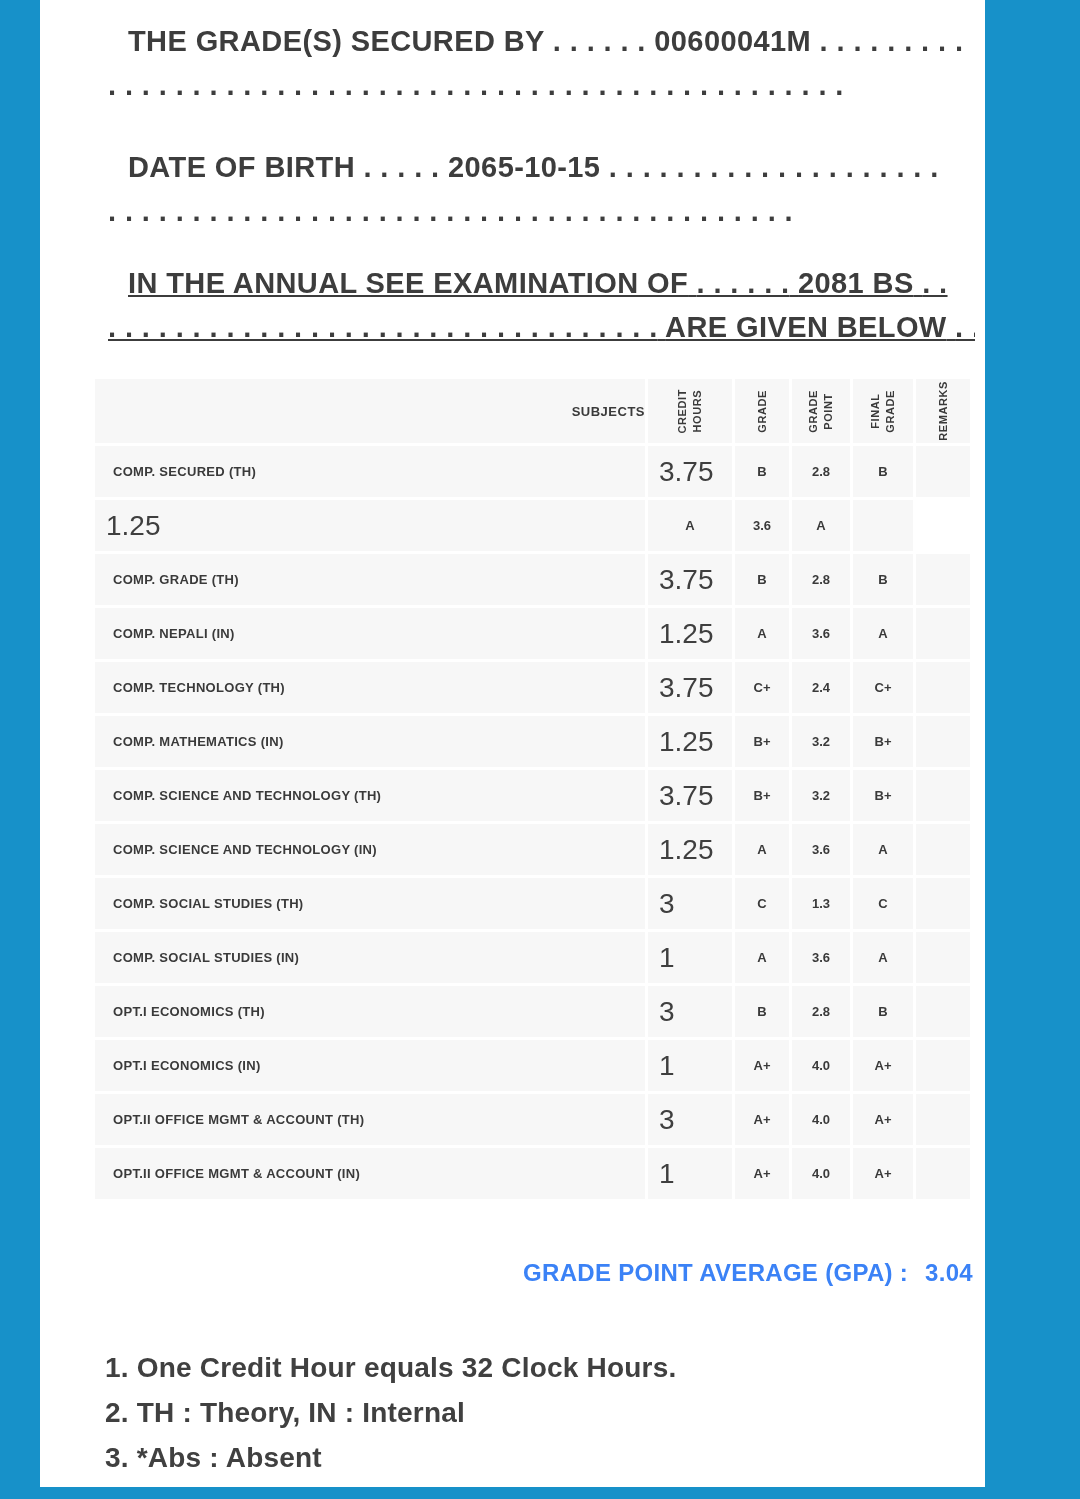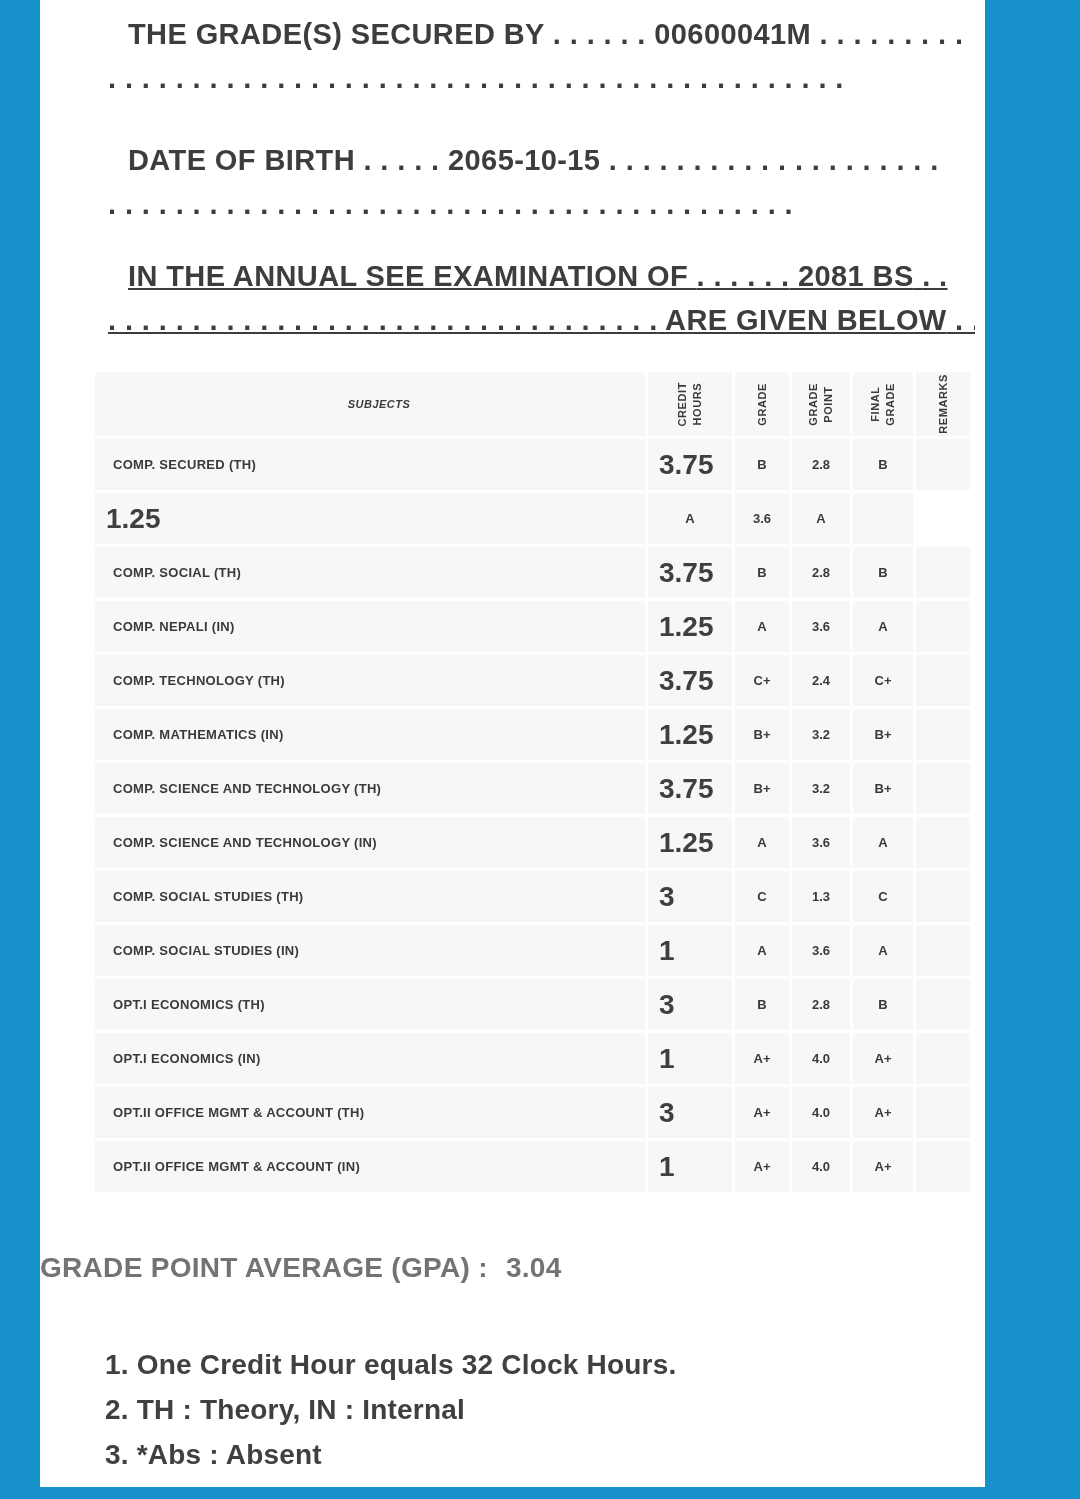--- a/index.html
+++ b/index.html
@@ -11,21 +11,21 @@
   .page{
     width:1080px;height:1499px;
     background:#1791c9;
     box-sizing:border-box;
     padding:0 95px 12px 40px;
   }
   .sheet{
     width:100%;height:100%;
     background:#ffffff;
     box-sizing:border-box;
-    padding-top:12px;
+    padding-top:19px;
     overflow:hidden;
     color:#3c3c3c;
   }
   
   .hline{
     font-size:29px;font-weight:700;line-height:44px;
     white-space:nowrap;overflow:hidden;
     letter-spacing:0.4px;color:#3d3d3d;
   }
   .hline.first{margin-left:88px;margin-right:10px;}
@@ -42,36 +42,36 @@
     margin-bottom:3px;
   }
   .cell{
     background:#f7f7f7;
     display:flex;align-items:center;
     color:#3a3a3a;
     min-height:51px;
   }
   .thead .cell{min-height:64px;}
   .cell.subject{padding-left:18px;font-size:13px;font-weight:700;letter-spacing:0.3px;}
-  .cell.credit{padding-left:11px;font-size:28px;font-weight:700;color:#3f3f3f;}
+  .cell.credit{padding-left:11px;font-size:28px;font-weight:400;color:#3f3f3f;}
   .cell.small{justify-content:center;font-size:13px;font-weight:700;}
   .hcell{justify-content:center;}
-  .hcell.subject{justify-content:center;font-size:11px;font-weight:700;letter-spacing:0.5px;font-style:italic;}
+  .hcell.subject{justify-content:flex-end;font-size:13px;font-weight:700;letter-spacing:0.5px;}
   .vert{
     writing-mode:vertical-rl;
     transform:rotate(180deg);
     white-space:pre-line;
     font-size:11px;font-weight:700;letter-spacing:0.6px;
     line-height:1.35;text-align:center;color:#3a3a3a;
   }
   
   .gpa{
     margin:60px 12px 0 0;
-    text-align:left;
-    font-size:28px;font-weight:700;color:#737373;
+    text-align:right;
+    font-size:24px;font-weight:700;color:#3b82f6;
     letter-spacing:0.3px;
   }
   .gpa-value{margin-left:10px;}
   
   .notes{margin:58px 20px 0 65px;}
   .note-line{
     font-size:28px;font-weight:700;color:#404040;
     line-height:45px;letter-spacing:0.2px;
   }
   .note-line.indent{padding-left:30px;}
@@ -175,21 +175,21 @@
     <div class="cell small">
               <span>A</span>
             </div>
     <div class="cell small">
               <span></span>
             </div>
   </div>
 
   <div class="trow">
     <div class="cell subject">
-              <span>COMP. SOCIAL (TH)</span>
+              <span>COMP. GRADE (TH)</span>
             </div>
     <div class="cell credit">
               <span>3.75</span>
             </div>
     <div class="cell small">
               <span>B</span>
             </div>
     <div class="cell small">
               <span>2.8</span>
             </div>

